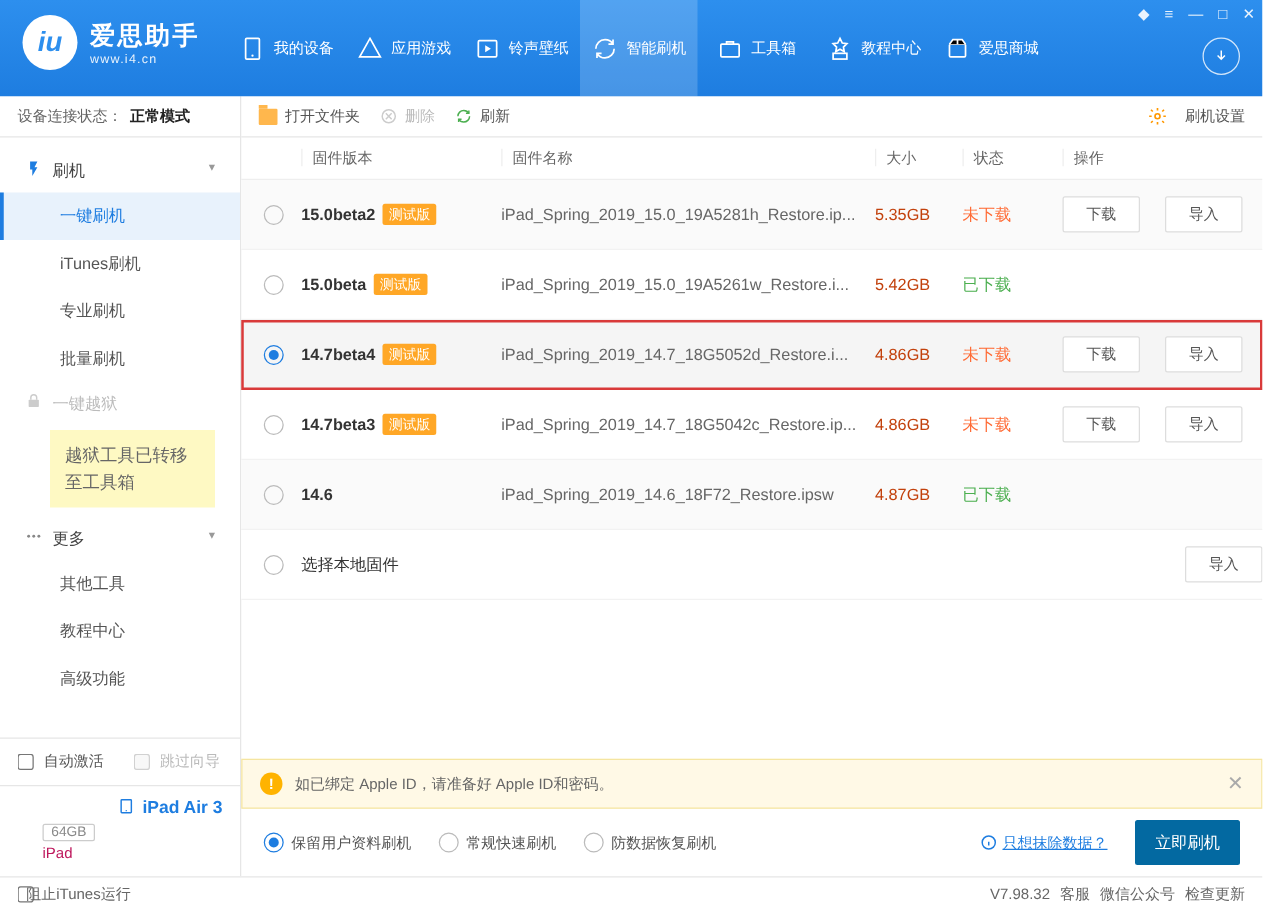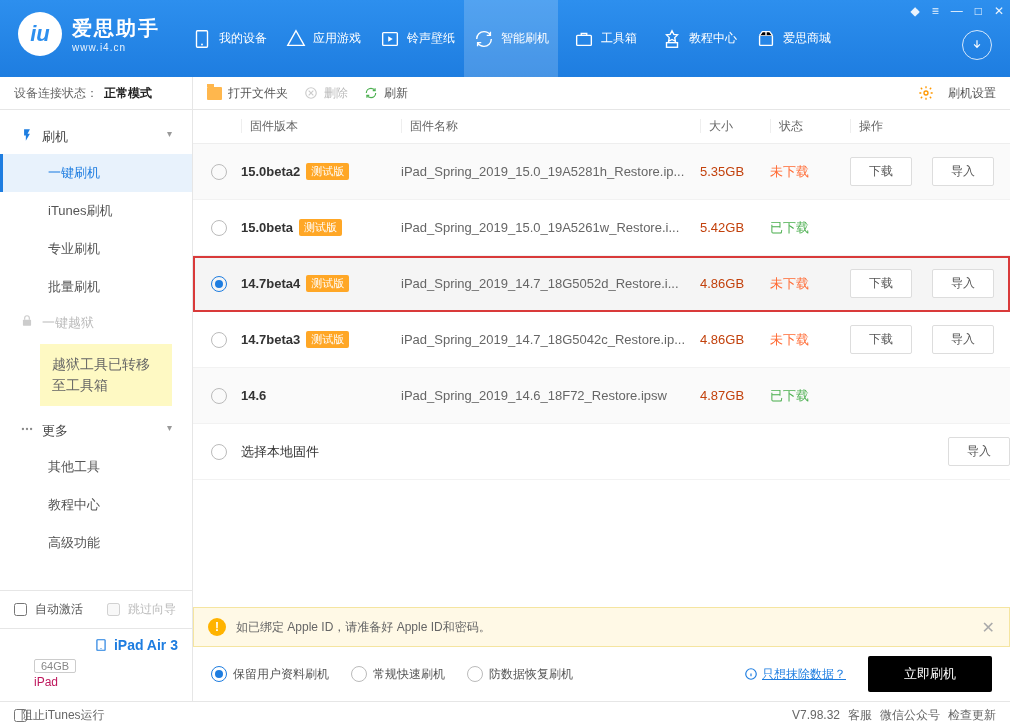--- a/index.html
+++ b/index.html
@@ -68,21 +68,21 @@
 .actions { width: 160px; display: flex; gap: 20px; }
 .btn { border: 1px solid #ddd; background: #fff; padding: 5px 18px; font-size: 12px; cursor: pointer; border-radius: 2px; color: #555; }
 .col-sep { border-left: 1px solid #eee; height: 18px; margin-right: 8px; }
 .banner { margin-top: auto; background: #fff9e6; border: 1px solid #f5e5a0; height: 40px; display: flex; align-items: center; padding: 0 14px; font-size: 12px; color: #666; }
 .banner .warn-ic { width: 18px; height: 18px; background: #ffb300; border-radius: 50%; color: #fff; display: flex; align-items: center; justify-content: center; margin-right: 10px; font-weight: bold; }
 .banner .close { margin-left: auto; color: #aaa; cursor: pointer; font-size: 16px; }
 .footer-opts { height: 54px; display: flex; align-items: center; padding: 0 18px; gap: 22px; font-size: 12px; }
 .footer-opts .radio-opt { display: flex; align-items: center; gap: 6px; cursor: pointer; color: #555; }
 .footer-opts .spacer { flex: 1; }
 .footer-opts .link { color: #1e7de0; text-decoration: underline; cursor: pointer; display:flex;align-items:center;gap:4px;}
-.btn-primary { background: #000000; color: #fff; border: none; padding: 9px 36px; font-size: 13px; cursor: pointer; border-radius: 2px; }
+.btn-primary { background: #0369a1; color: #fff; border: none; padding: 9px 16px; font-size: 13px; cursor: pointer; border-radius: 2px; }
 .statusbar { height: 27px; border-top: 1px solid #e6e6e6; display: flex; align-items: center; padding: 0 14px; font-size: 12px; color: #666; gap: 8px; }
 .statusbar .spacer { flex: 1; }
 .ic-folder{width:15px;height:13px;background:#ffb74d;border-radius:1px;position:relative;}
 .ic-folder::before{content:"";position:absolute;top:-3px;left:0;width:7px;height:3px;background:#ffb74d;}
 </style>
 </head>
 <body>
 
 <div class="titlebar">
   <div class="logo">

